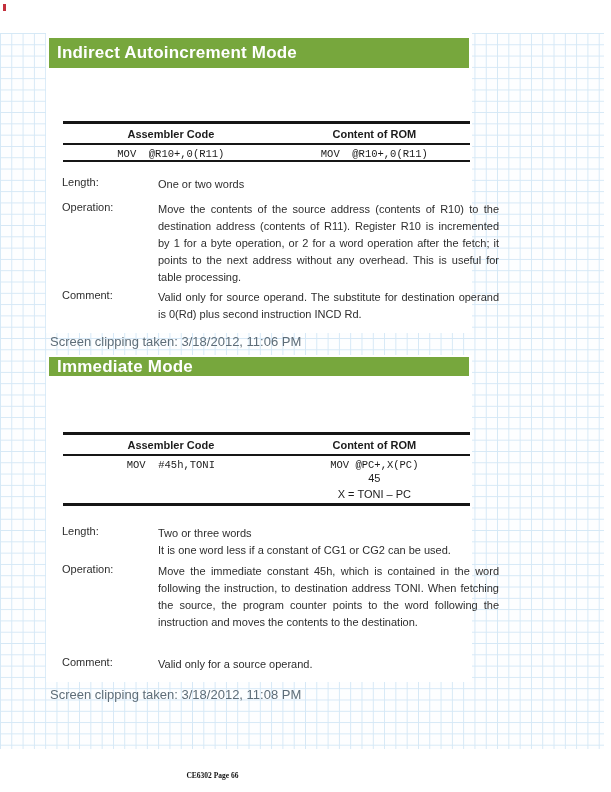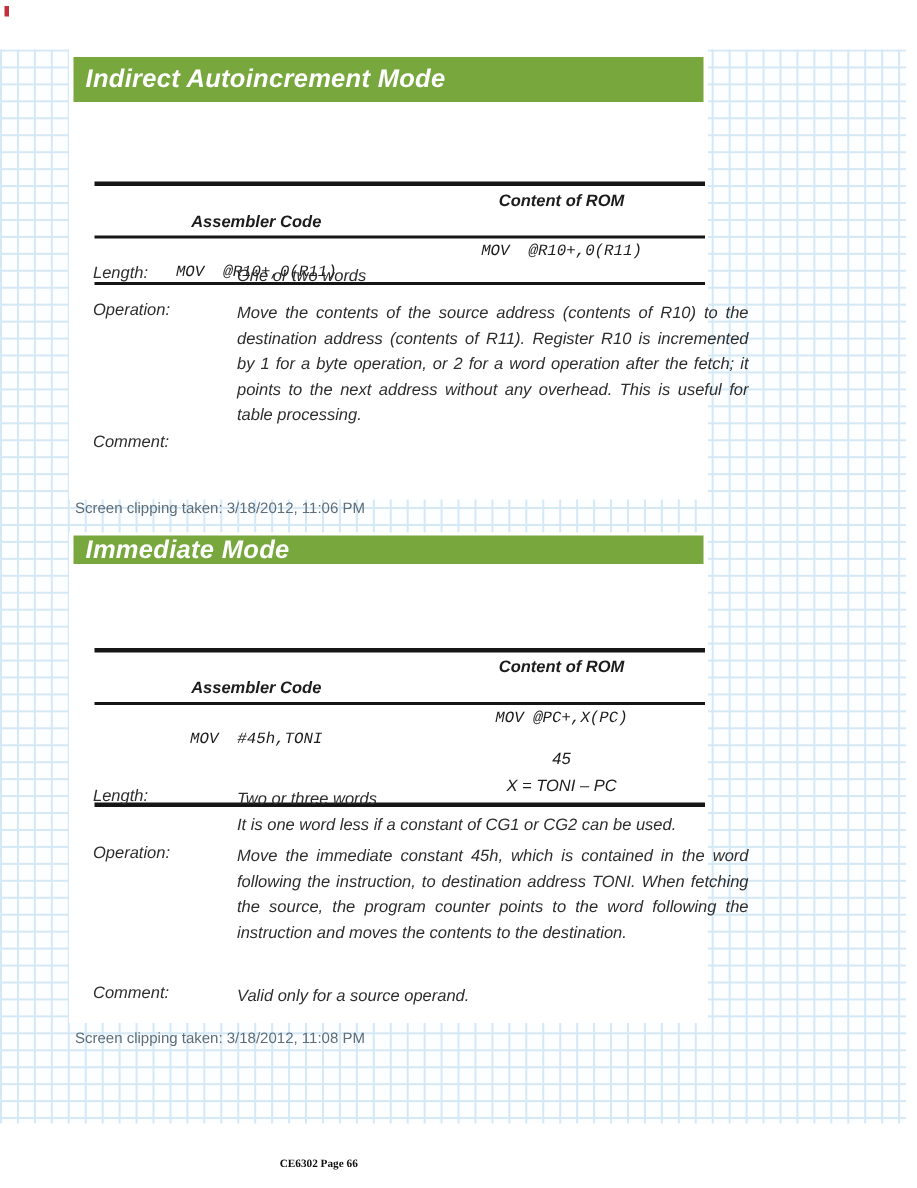--- a/index.html
+++ b/index.html
@@ -23,21 +23,20 @@
   .red-mark {
     position: absolute;
     left: 3px; top: 4px;
     width: 3px; height: 7px;
     background: var(--red-mark);
   }
   .clip-block {
     position: absolute;
     left: 46px; width: 426px;
     background: #ffffff;
-    font-style: italic;
   }
   .clip-1 { top: 30px; height: 303px; }
   .clip-2 { top: 355px; height: 327px; }
   .green-bar {
     position: absolute;
     left: 3px; right: 3px;
     background: var(--green);
     color: #ffffff;
     font-size: 17px;
     font-weight: bold;
@@ -71,21 +70,21 @@
     white-space: pre;
   }
   .trow-sans {
     display: flex;
     padding: 1px 0 3px 0;
     font-family: "Liberation Sans", sans-serif;
     font-size: 11px;
   }
   .row-bordered { border-bottom: 2px solid #161616; }
   .table-bottom { border-bottom: 3px solid #161616; }
-  .cell-l { flex: 0 0 53%; text-align: center; margin-top: 14px; }
+  .cell-l { flex: 0 0 53%; text-align: center; }
   .cell-r { flex: 0 0 47%; text-align: center; }
   .field-label {
     position: absolute;
     left: 16px; width: 66px;
     font-size: 11px; color: #2e2e2e;
   }
   .field-value {
     position: absolute;
     left: 84px; width: 341px;
     font-size: 11px; line-height: 17px;
@@ -96,21 +95,21 @@
   }
   .f-top-0 { top: 146px; } 
   .f-top-1 { top: 171px; } 
   .f-top-2 { top: 259px; } 
   .g-top-0 { top: 170px; } 
   .g-top-1 { top: 208px; } 
   .g-top-2 { top: 301px; } 
   .clip-caption {
     position: absolute;
     left: 50px;
-    font-size: 10px;
+    font-size: 13px;
     color: var(--caption-gray);
     white-space: nowrap;
   }
   .cap-1 { top: 334px; }
   .cap-2 { top: 687px; }
   .page-footer {
     position: absolute;
     left: 150px; top: 771px; width: 125px;
     text-align: center;
     font-family: Liberation Serif, serif;
@@ -141,20 +140,21 @@
     </div>
   </div>
 
   <div class="field-label f-top-0">Length:</div>
   <div class="field-value f-top-0">One or two words</div>
 
   <div class="field-label f-top-1">Operation:</div>
   <div class="field-value f-top-1">Move the contents of the source address (contents of R10) to the destination address (contents of R11). Register R10 is incremented by 1 for a byte operation, or 2 for a word operation after the fetch; it points to the next address without any overhead. This is useful for table processing.</div>
 
   <div class="field-label f-top-2">Comment:</div>
+  <div class="field-value f-top-2">Valid only for source operand. The substitute for destination operand is 0(Rd) plus second instruction INCD Rd.</div>
 </div>
 
 <div class="clip-caption cap-1">Screen clipping taken: 3/18/2012, 11:06 PM</div>
 
 <div class="clip-block clip-2">
   <div class="green-bar bar-2">
     <span>Immediate Mode</span>
   </div>
 
   <div class="ttable t-2 table-bottom">

